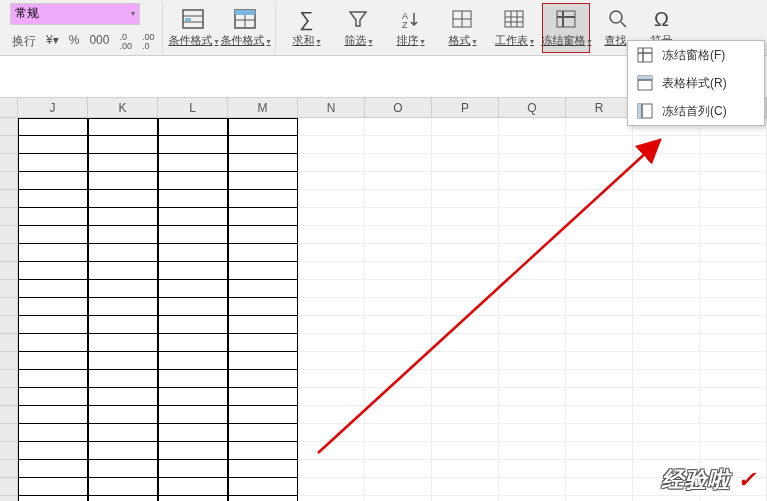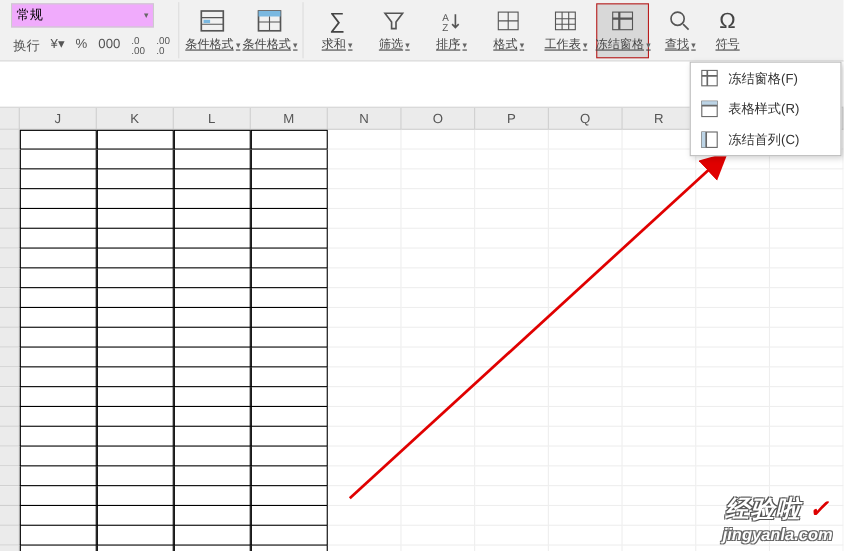--- a/index.html
+++ b/index.html
@@ -79,21 +79,21 @@
       white-space: nowrap;
       text-decoration: underline;
     }
     .dropdown-arrow {
       font-size: 8px;
       color: #666;
       margin-left: 2px;
     }
     .dropdown-menu {
       position: absolute;
-      top: 56px;
+      top: 40px;
       left: 627px;
       width: 138px;
       background: #fff;
       border: 1px solid #bcbcbc;
       box-shadow: 2px 2px 6px rgba(0,0,0,0.2);
       z-index: 100;
     }
     .menu-item {
       display: flex;
       align-items: center;
@@ -692,14 +692,13 @@
     </defs>
     <line x1="318" y1="355" x2="660" y2="42" stroke="#e00000" stroke-width="2.5" marker-end="url(#ah)"></line>
   </svg>
 </div>
 
 <div class="watermark">
   <div class="line1">
     <span>经验啦</span>
     <span class="check">✓</span>
   </div>
-  <div class="line2">jingyanla.com</div>
 </div>
 
 </body></html>

